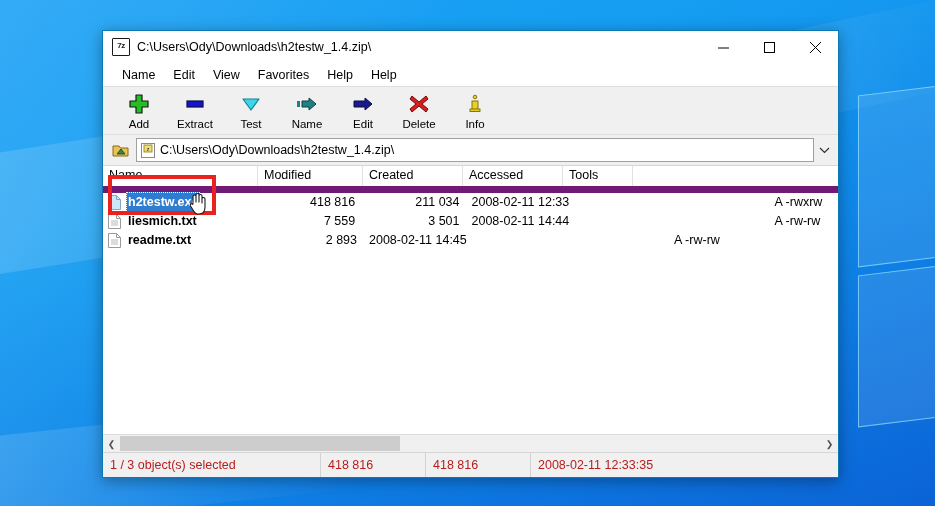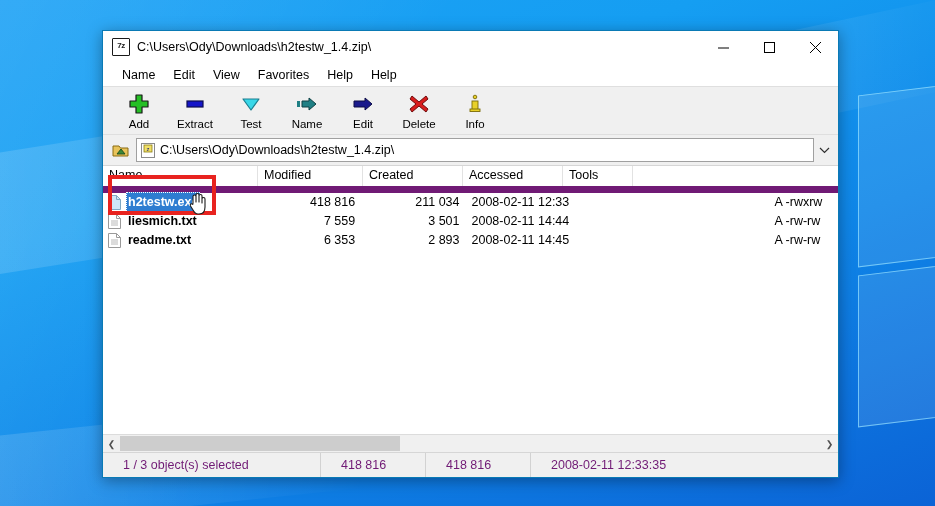--- a/index.html
+++ b/index.html
@@ -253,22 +253,22 @@
   .statusbar {
     height: 24px;
     background: #f0f0f0;
     border-top: 1px solid #d6d6d6;
     display: flex;
     align-items: center;
     flex: 0 0 auto;
   }
   .status-cell {
     font-size: 12.5px;
-    color: #701a75;
-    padding: 0 20px;
+    color: #b91c1c;
+    padding: 0 7px;
     box-sizing: border-box;
     border-right: 1px solid #d2d2d2;
     white-space: nowrap;
     overflow: hidden;
     height: 24px;
     line-height: 24px;
   }
   .status-cell.last { border-right: none; flex: 1 1 auto; }
 
   
@@ -487,21 +487,20 @@
               <svg width="13" height="15" viewBox="0 0 13 15">
                 <path d="M0.5 0.5 H8.5 L12.5 4.5 V14.5 H0.5 Z" fill="#ffffff" stroke="#9a9a9a" stroke-width="1"></path>
                 <path d="M8.5 0.5 V4.5 H12.5" fill="none" stroke="#9a9a9a" stroke-width="1"></path>
                 <line x1="3" y1="7" x2="10" y2="7" stroke="#b0b0b0" stroke-width="0.9"></line>
                 <line x1="3" y1="9" x2="10" y2="9" stroke="#b0b0b0" stroke-width="0.9"></line>
                 <line x1="3" y1="11" x2="10" y2="11" stroke="#b0b0b0" stroke-width="0.9"></line>
               </svg>
             </span>
             <span class="fname">readme.txt</span>
           </div>
-          <div class="cell num" style="width:105px">6 353</div>
           <div class="cell num" style="width:105px">2 893</div>
           <div class="cell" style="width:105px">2008-02-11 14:45</div>
           <div class="cell" style="width:100px"></div>
           <div class="cell" style="width:100px"></div>
           <div class="cell" style="width:70px">A -rw-rw</div>
         </div>
 
       </div>
 
       <div class="hscroll">

